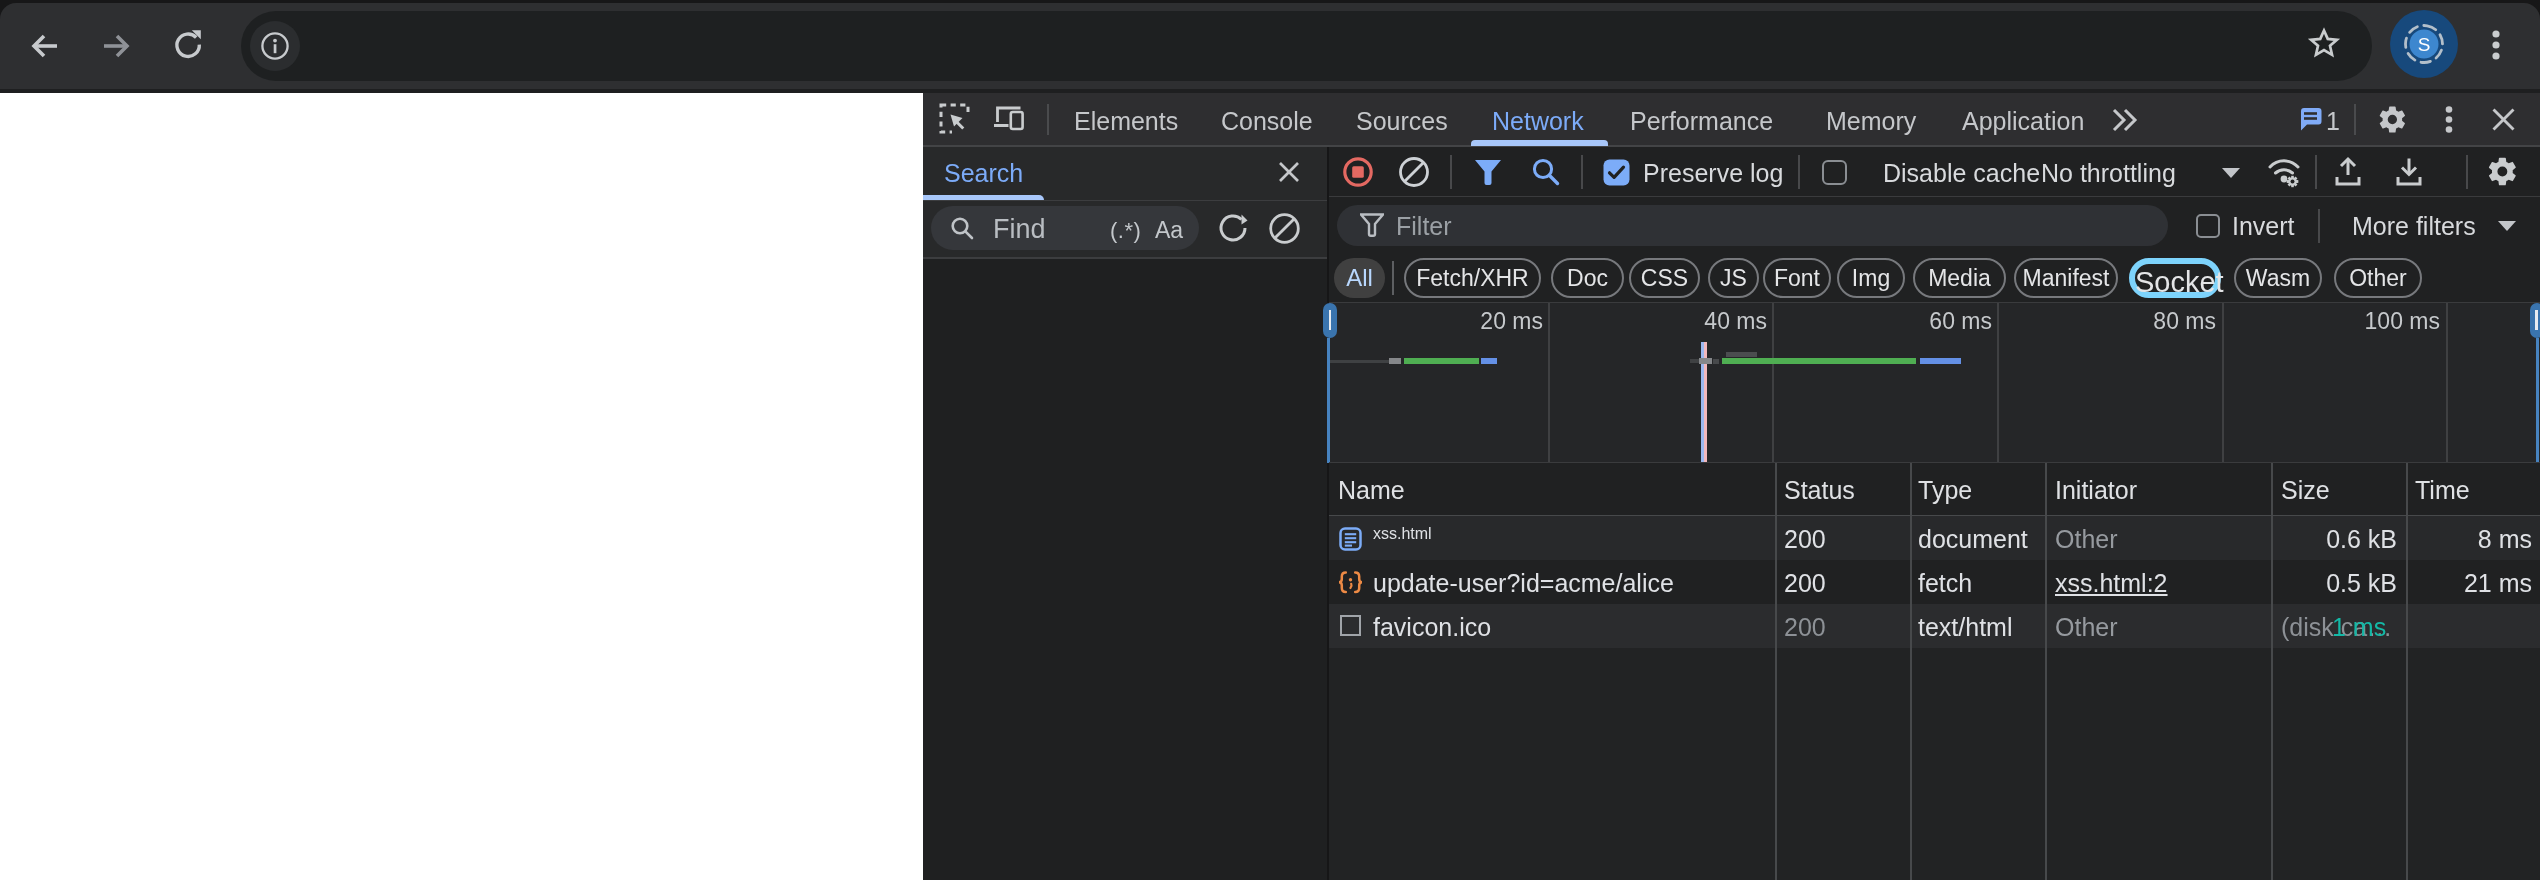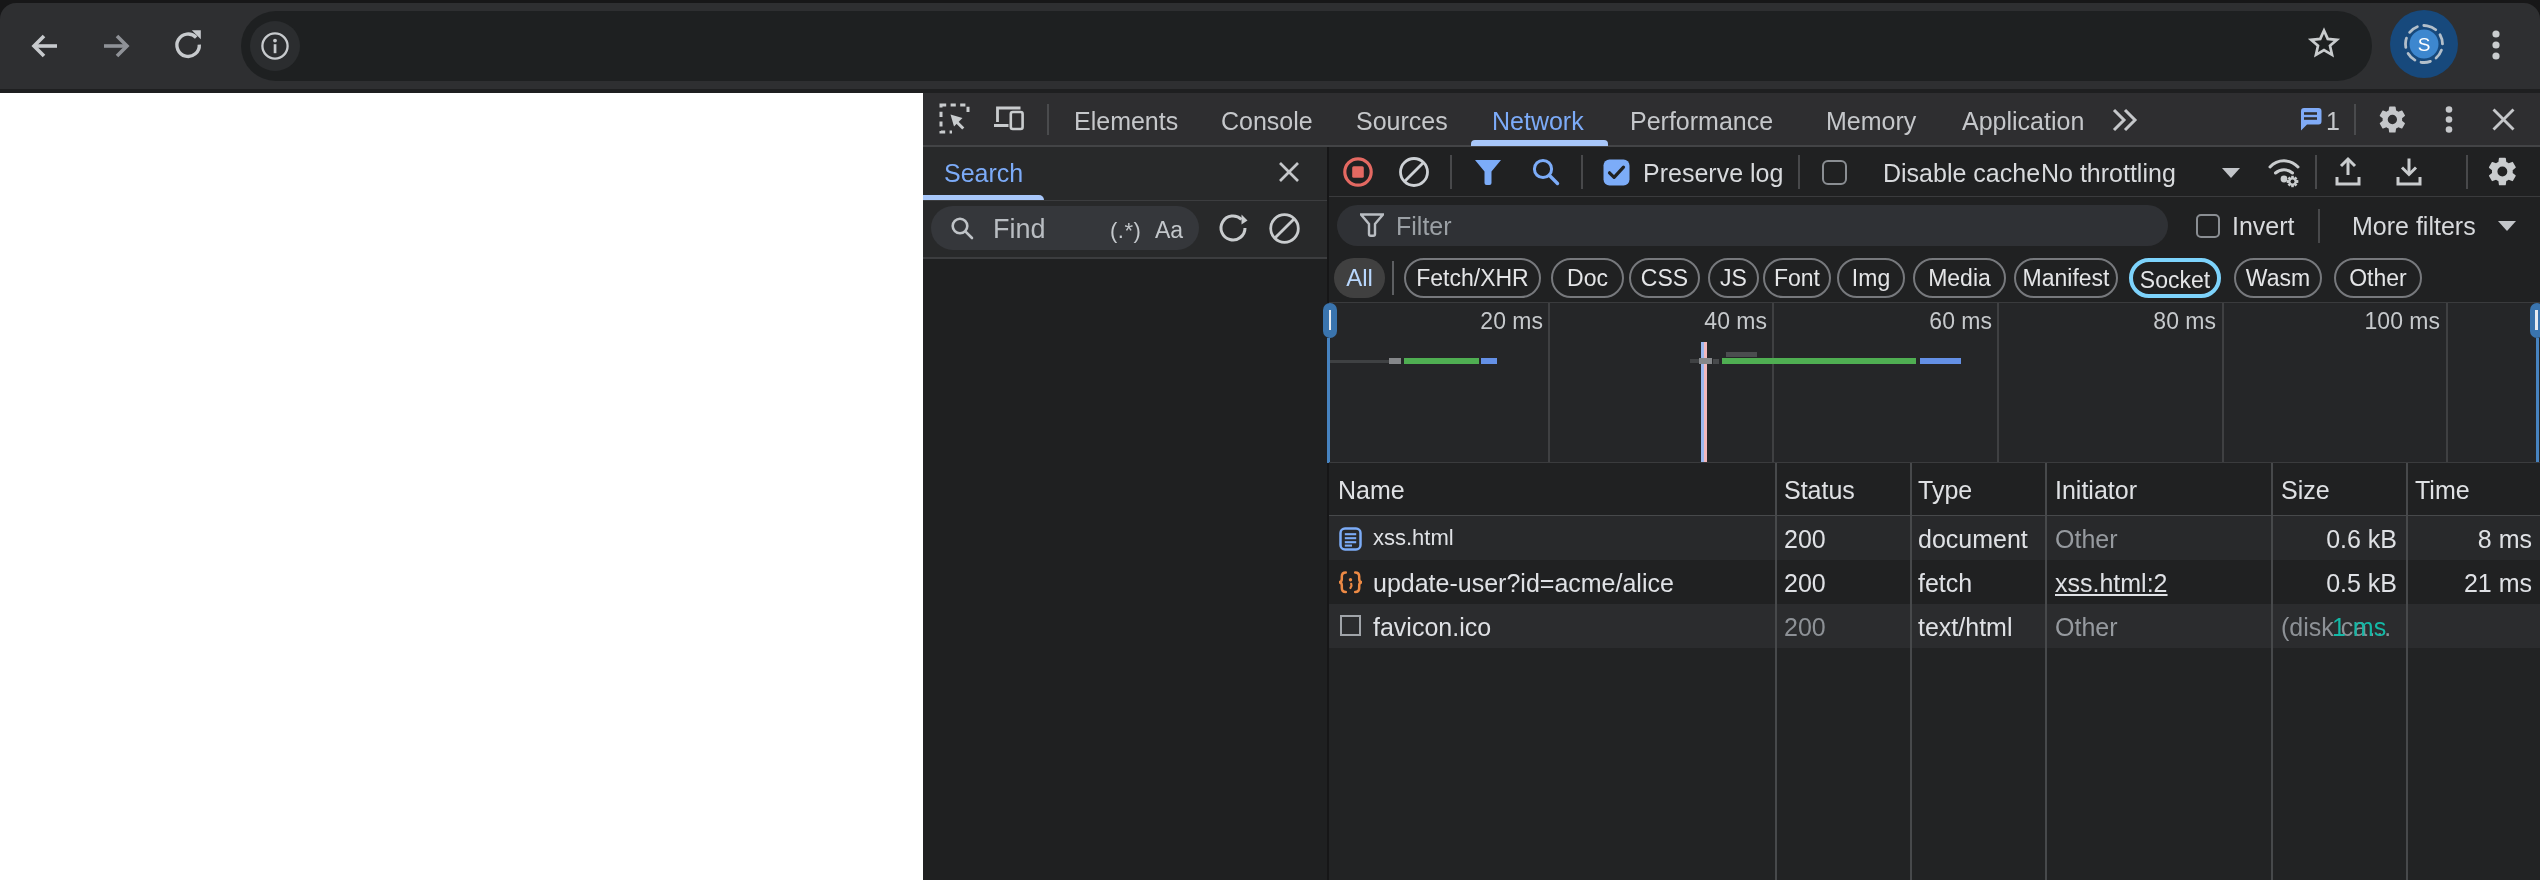--- a/index.html
+++ b/index.html
@@ -257,21 +257,21 @@
   <div class="tx" style="left:1334px;top:258px;width:51px;height:40px;background:#404040;border-radius:20px;color:#b8d7fd;font-size:24px;text-align:center;line-height:40px;">All</div>
   <div class="abs" style="left:1392px;top:261px;width:2px;height:34px;background:#5d5f62;"></div>
   <div class="tx" style="left:1404px;top:258px;width:137px;height:40px;border:2px solid #77797d;border-radius:20px;box-sizing:border-box;color:#e4e5e7;font-size:23px;text-align:center;line-height:36px;">Fetch/XHR</div>
   <div class="tx" style="left:1551px;top:258px;width:73px;height:40px;border:2px solid #77797d;border-radius:20px;box-sizing:border-box;color:#e4e5e7;font-size:23px;text-align:center;line-height:36px;">Doc</div>
   <div class="tx" style="left:1629px;top:258px;width:71px;height:40px;border:2px solid #77797d;border-radius:20px;box-sizing:border-box;color:#e4e5e7;font-size:23px;text-align:center;line-height:36px;">CSS</div>
   <div class="tx" style="left:1708px;top:258px;width:51px;height:40px;border:2px solid #77797d;border-radius:20px;box-sizing:border-box;color:#e4e5e7;font-size:23px;text-align:center;line-height:36px;">JS</div>
   <div class="tx" style="left:1763px;top:258px;width:68px;height:40px;border:2px solid #77797d;border-radius:20px;box-sizing:border-box;color:#e4e5e7;font-size:23px;text-align:center;line-height:36px;">Font</div>
   <div class="tx" style="left:1837px;top:258px;width:68px;height:40px;border:2px solid #77797d;border-radius:20px;box-sizing:border-box;color:#e4e5e7;font-size:23px;text-align:center;line-height:36px;">Img</div>
   <div class="tx" style="left:1913px;top:258px;width:93px;height:40px;border:2px solid #77797d;border-radius:20px;box-sizing:border-box;color:#e4e5e7;font-size:23px;text-align:center;line-height:36px;">Media</div>
   <div class="tx" style="left:2014px;top:258px;width:104px;height:40px;border:2px solid #77797d;border-radius:20px;box-sizing:border-box;color:#e4e5e7;font-size:23px;text-align:center;line-height:36px;">Manifest</div>
-  <div class="tx" style="left:2129px;top:258px;width:92px;height:40px;border:4px solid #7dd3fc;border-radius:20px;box-sizing:border-box;color:#e4e5e7;font-size:23px;text-align:center;line-height:36px;">Socket</div>
+  <div class="tx" style="left:2129px;top:258px;width:92px;height:40px;border:6px solid #7dd3fc;border-radius:20px;box-sizing:border-box;color:#e4e5e7;font-size:29px;text-align:center;line-height:36px;">Socket</div>
   <div class="tx" style="left:2234px;top:258px;width:88px;height:40px;border:2px solid #77797d;border-radius:20px;box-sizing:border-box;color:#e4e5e7;font-size:23px;text-align:center;line-height:36px;">Wasm</div>
   <div class="tx" style="left:2334px;top:258px;width:88px;height:40px;border:2px solid #77797d;border-radius:20px;box-sizing:border-box;color:#e4e5e7;font-size:23px;text-align:center;line-height:36px;">Other</div>
 
   <div class="abs" style="left:1329px;top:303px;width:1211px;height:160px;background:#252628;"></div>
 
   <div class="abs" style="left:1548px;top:303px;width:2px;height:160px;background:#3f4042;"></div>
   <div class="abs" style="left:1772px;top:303px;width:2px;height:160px;background:#3f4042;"></div>
   <div class="abs" style="left:1997px;top:303px;width:2px;height:160px;background:#3f4042;"></div>
   <div class="abs" style="left:2222px;top:303px;width:2px;height:160px;background:#3f4042;"></div>
   <div class="abs" style="left:2446px;top:303px;width:2px;height:160px;background:#3f4042;"></div>
@@ -327,21 +327,21 @@
   <div class="tx" style="left:2281px;top:476px;font-size:25px;color:#dfe1e4;">Size</div>
   <div class="tx" style="left:2415px;top:476px;font-size:25px;color:#dfe1e4;">Time</div>
 
   <svg class="abs" style="left:1339px;top:527px" width="23" height="24" viewBox="0 0 23 24">
     <rect x="1.5" y="1.5" width="20" height="21" rx="4.5" fill="none" stroke="#7cacf8" stroke-width="2.5"></rect>
     <line x1="5.8" y1="7.2" x2="17.2" y2="7.2" stroke="#7cacf8" stroke-width="2.1"></line>
     <line x1="5.8" y1="11.2" x2="17.2" y2="11.2" stroke="#7cacf8" stroke-width="2.1"></line>
     <line x1="5.8" y1="15.2" x2="17.2" y2="15.2" stroke="#7cacf8" stroke-width="2.1"></line>
     <line x1="5.8" y1="18.6" x2="13" y2="18.6" stroke="#7cacf8" stroke-width="2.1"></line>
   </svg>
-  <div class="tx" style="left:1373px;top:525px;font-size:22px;color:#dfe1e5;">xss.html</div>
+  <div class="tx" style="left:1373px;top:525px;font-size:16px;color:#dfe1e5;">xss.html</div>
   <div class="tx" style="left:1784px;top:525px;font-size:25px;color:#dfe1e5;">200</div>
   <div class="tx" style="left:1918px;top:525px;font-size:25px;color:#dfe1e5;">document</div>
   <div class="tx" style="left:2055px;top:525px;font-size:25px;color:#969a9f;">Other</div>
   <div class="tx" style="left:2197px;top:525px;width:200px;text-align:right;font-size:25px;color:#dfe1e5;">0.6 kB</div>
   <div class="tx" style="left:2332px;top:525px;width:200px;text-align:right;font-size:25px;color:#dfe1e5;">8 ms</div>
 
   <svg class="abs" style="left:1337px;top:570px" width="27" height="25" viewBox="0 0 27 25">
     <g fill="none" stroke="#ed8a45" stroke-width="2.5" stroke-linecap="round">
       <path d="M8.8 2.5 q-4 0 -4 4 v2.5 q0 3.2 -2.8 3.2 q2.8 0 2.8 3.2 v2.5 q0 4 4 4"></path>
       <path d="M18.2 2.5 q4 0 4 4 v2.5 q0 3.2 2.8 3.2 q-2.8 0 -2.8 3.2 v2.5 q0 4 -4 4"></path>

